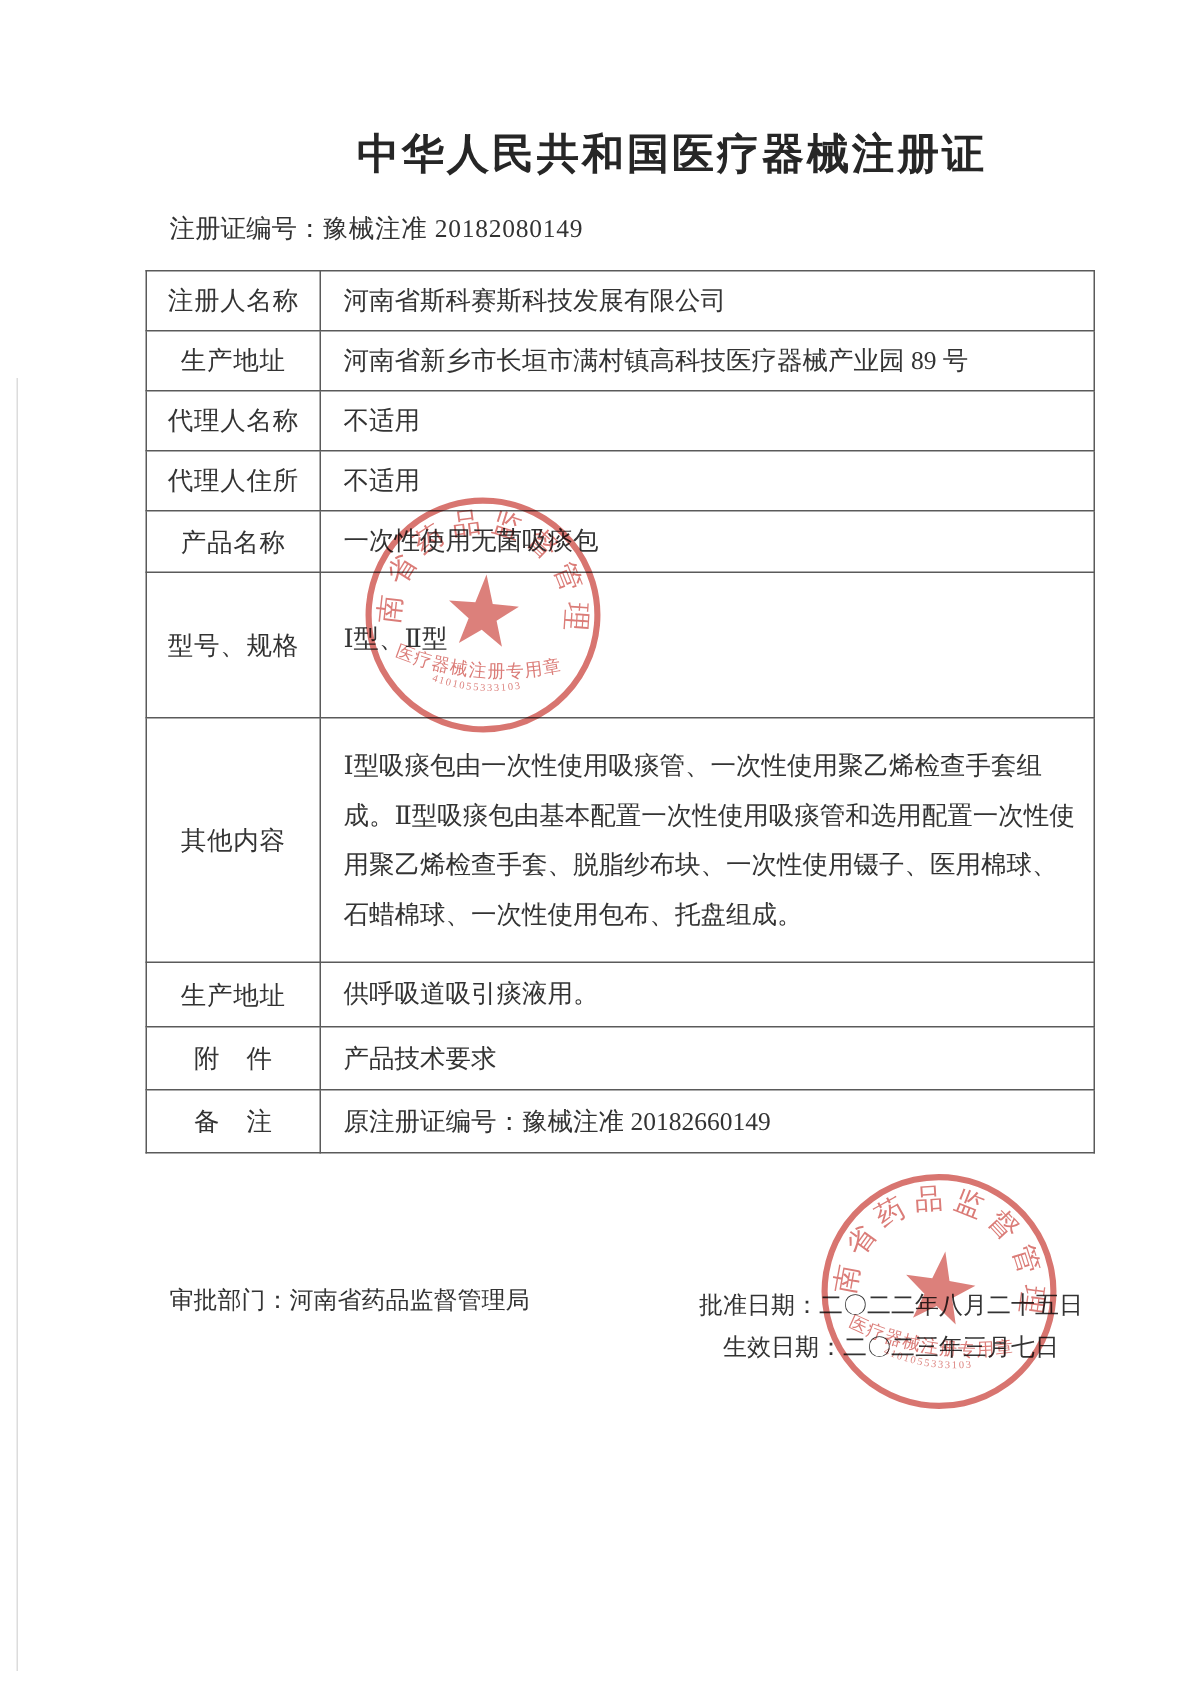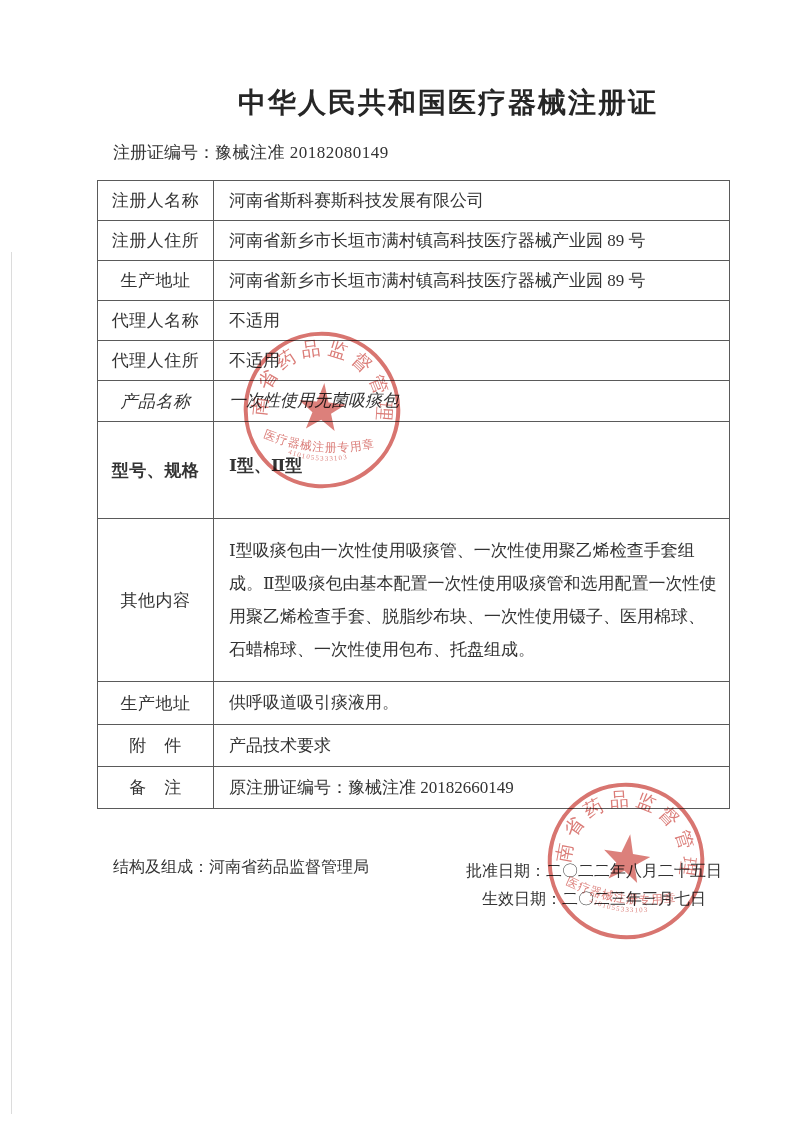--- a/index.html
+++ b/index.html
@@ -17,22 +17,22 @@
   .cert-line .num{letter-spacing:.5px;}
   table.cert{
     position:absolute;top:180px;left:97px;width:633px;
     border-collapse:collapse;table-layout:fixed;
   }
   table.cert td{
     border:1px solid #5a5a5a;font-size:17px;color:#333;vertical-align:middle;
   }
   td.lab{width:111px;text-align:center;padding:0 2px;letter-spacing:.5px;margin-top:18px;}
   td.val{padding:2px 12px 2px 15px;line-height:1.85;margin-top:32px;}
-  tr.h40{height:40px;} tr.h41{height:41px;font-style:italic;} tr.h42{height:42px;} tr.h43{height:43px;}
-  tr.h97{height:97px;font-weight:bold;} tr.h163{height:163px;}
+  tr.h40{height:40px;} tr.h41{height:41px;} tr.h42{height:42px;} tr.h43{height:43px;}
+  tr.h97{height:97px;} tr.h163{height:163px;}
   tr.h97 td.val{vertical-align:top;padding-top:28px;}
   tr.h163 td.val{line-height:1.95;padding-right:8px;}
   .dept-line{position:absolute;top:857px;left:113px;font-size:16px;color:#333;}
   .date-block{position:absolute;top:857px;left:466px;font-size:16px;color:#333;}
   .date-block .date-row{height:28px;line-height:28px;white-space:nowrap;text-align:center;}
   .seal{
     position:absolute;width:164px;height:164px;pointer-events:none;
     mix-blend-mode:multiply;opacity:.8;
   }
   .seal-1{left:240px;top:328px;transform:rotate(5deg);}
@@ -48,24 +48,20 @@
 
 <div class="cert-line">
   <span>注册证编号：</span><span class="num">豫械注准 20182080149</span>
 </div>
 
 <table class="cert">
   <tbody>
       <tr class="h40">
     <td class="lab">注册人名称</td>
     <td class="val">河南省斯科赛斯科技发展有限公司</td>
-  </tr>
-  <tr class="h40">
-    <td class="lab">注册人住所</td>
-    <td class="val">河南省新乡市长垣市满村镇高科技医疗器械产业园 89 号</td>
   </tr>
   <tr class="h40">
     <td class="lab">生产地址</td>
     <td class="val">河南省新乡市长垣市满村镇高科技医疗器械产业园 89 号</td>
   </tr>
   <tr class="h40">
     <td class="lab">代理人名称</td>
     <td class="val">不适用</td>
   </tr>
   <tr class="h40">
@@ -93,21 +89,21 @@
     <td class="val">产品技术要求</td>
   </tr>
   <tr class="h42">
     <td class="lab">备　注</td>
     <td class="val">原注册证编号：豫械注准 20182660149</td>
   </tr>
 </tbody>
   </table>
 
 <div class="dept-line">
-  <span>结构及组成：</span><span>河南省药品监督管理局</span>
+  <span>审批部门：</span><span>河南省药品监督管理局</span>
 </div>
 
 <div class="date-block">
   <div class="date-row">
     <span>批准日期：</span><span>二〇二二年八月二十五日</span>
   </div>
   <div class="date-row">
     <span>生效日期：</span><span>二〇二三年三月七日</span>
   </div>
 </div>

